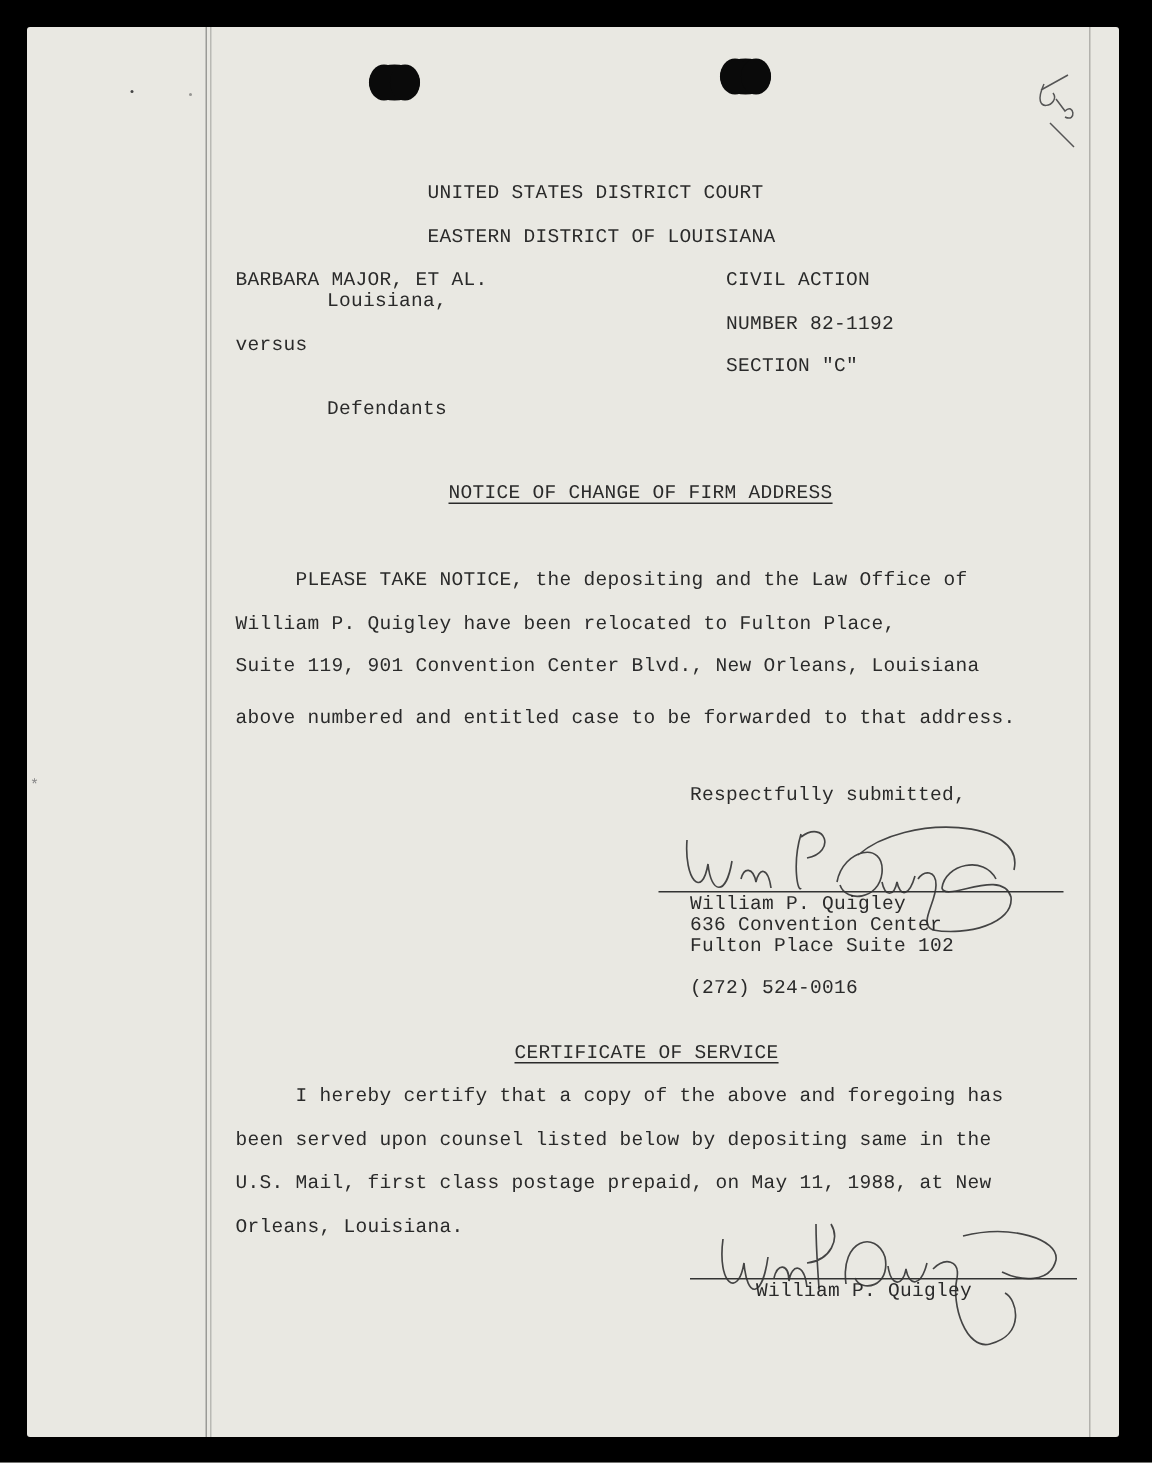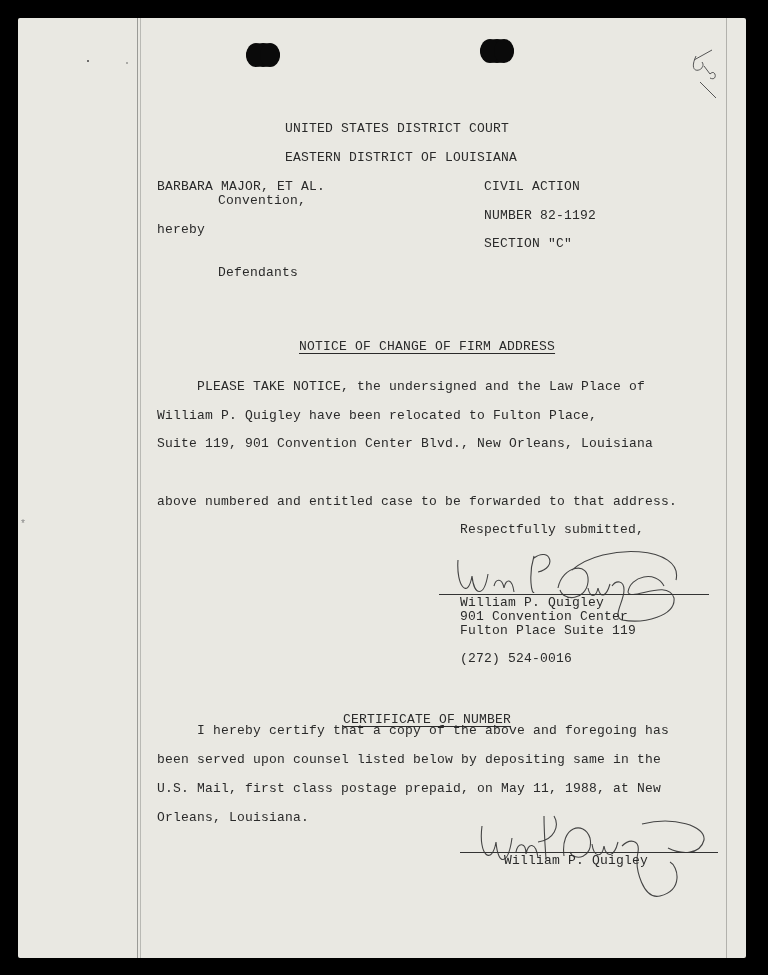--- a/index.html
+++ b/index.html
@@ -3,21 +3,21 @@
 <meta charset="utf-8">
 <style>
   html,body{margin:0;padding:0;}
   body{width:768px;height:975px;background:#000;position:relative;overflow:hidden;font-family:"Liberation Mono","DejaVu Sans Mono",monospace;color:#2a2a2a;}
   .page{position:absolute;left:18px;top:18px;width:728px;height:940px;background:#e9e8e2;border-radius:2px;}
   .vline{position:absolute;top:0;bottom:0;width:1px;background:#9a9a96;}
   .hole{position:absolute;width:34px;height:24px;background:#0a0a0a;border-radius:50%;}
   .hole:before,.hole:after{content:"";position:absolute;top:0;width:20px;height:24px;background:#0a0a0a;border-radius:50%;}
   .hole:before{left:0}.hole:after{right:0}
   .t{position:absolute;font-size:13px;white-space:pre;line-height:14px;letter-spacing:0.2px;}
-  .u{text-decoration:underline;text-underline-offset:3px;margin-top:18px;}
+  .u{text-decoration:underline;text-underline-offset:3px;}
   .sigline{position:absolute;height:1px;background:#333;}
   .dot{position:absolute;width:2px;height:2px;background:#444;border-radius:50%;}
   svg.sig{position:absolute;overflow:visible;}
 </style>
 </head>
 <body>
 
 <div class="page">
   <div class="vline" style="left:119px"></div>
   <div class="vline" style="left:122px;opacity:.6"></div>
@@ -31,46 +31,46 @@
   <div class="t" style="left:2px;top:500px;font-size:10px;color:#888">*</div>
 
   <svg class="sig" style="left:672px;top:30px" width="40" height="60">
     <path d="M22 2 L4 12 M6 8 C-4 30,18 22,12 14 M14 18 L20 26 C26 20,28 34,20 30 M10 34 L26 50" stroke="#555" fill="none" stroke-width="1"></path>
   </svg>
 
   <div class="t" style="left:267px;top:104px">UNITED STATES DISTRICT COURT</div>
   <div class="t" style="left:267px;top:133px">EASTERN DISTRICT OF LOUISIANA</div>
 
   <div class="t" style="left:139px;top:162px">BARBARA MAJOR, ET AL.</div>
-  <div class="t" style="left:200px;top:176px">Convention,</div>
-  <div class="t" style="left:139px;top:205px">hereby</div>
+  <div class="t" style="left:200px;top:176px">Louisiana,</div>
+  <div class="t" style="left:139px;top:205px">versus</div>
   <div class="t" style="left:200px;top:248px">Defendants</div>
 
   <div class="t" style="left:466px;top:162px">CIVIL ACTION</div>
   <div class="t" style="left:466px;top:191px">NUMBER 82-1192</div>
   <div class="t" style="left:466px;top:219px">SECTION "C"</div>
 
   <div class="t u" style="left:281px;top:304px">NOTICE OF CHANGE OF FIRM ADDRESS</div>
-  <div class="t" style="left:139px;top:362px">     PLEASE TAKE NOTICE, the undersigned and the Law Place of</div>
+  <div class="t" style="left:139px;top:362px">     PLEASE TAKE NOTICE, the depositing and the Law Office of</div>
   <div class="t" style="left:139px;top:391px">William P. Quigley have been relocated to Fulton Place,</div>
   <div class="t" style="left:139px;top:419px">Suite 119, 901 Convention Center Blvd., New Orleans, Louisiana</div>
-  <div class="t" style="left:139px;top:477px">above numbered and entitled case to be forwarded to that address.</div>
+  <div class="t" style="left:139px;top:454px">above numbered and entitled case to be forwarded to that address.</div>
   <div class="t" style="left:442px;top:505px">Respectfully submitted,</div>
 
   <svg class="sig" style="left:436px;top:518px" width="240" height="90">
     <path d="M4 24 C2 50,14 64,18 40 C20 60,30 62,34 38 M40 50 C42 42,48 42,50 52 C52 42,58 42,60 56 M80 20 C74 40,78 60,80 56 M80 22 C96 10,104 32,84 36 M104 52 C108 30,136 24,134 46 C132 64,110 66,106 54 M134 52 C136 62,142 62,144 52 C146 62,152 62,156 48 M158 50 C162 44,170 44,170 54 C170 66,158 80,168 84 C190 88,222 80,220 62 C214 42,176 66,174 56 C176 40,202 34,210 50 M118 34 C150 6,230 10,222 44" stroke="#444" fill="none" stroke-width="1.1"></path>
   </svg>
   <div class="sigline" style="left:421px;top:576px;width:270px"></div>
 
   <div class="t" style="left:442px;top:578px">William P. Quigley</div>
-  <div class="t" style="left:442px;top:592px">901 Convention Center</div>
-  <div class="t" style="left:442px;top:606px">Fulton Place Suite 119</div>
+  <div class="t" style="left:442px;top:592px">636 Convention Center</div>
+  <div class="t" style="left:442px;top:606px">Fulton Place Suite 102</div>
   <div class="t" style="left:442px;top:634px">(272) 524-0016</div>
 
-  <div class="t u" style="left:325px;top:677px">CERTIFICATE OF NUMBER</div>
+  <div class="t u" style="left:325px;top:677px">CERTIFICATE OF SERVICE</div>
   <div class="t" style="left:139px;top:735px">been served upon counsel listed below by depositing same in the</div>
   <div class="t" style="left:139px;top:706px">     I hereby certify that a copy of the above and foregoing has</div>
   <div class="t" style="left:139px;top:764px">U.S. Mail, first class postage prepaid, on May 11, 1988, at New</div>
   <div class="t" style="left:139px;top:793px">Orleans, Louisiana.</div>
 
   <svg class="sig" style="left:456px;top:778px" width="240" height="110">
     <path d="M8 30 C4 60,18 70,22 46 C24 70,34 70,38 42 M42 56 C44 46,52 46,52 58 C54 46,62 46,64 62 M70 20 C70 40,72 60,72 64 M64 46 C80 44,86 30,80 20 M90 60 C86 30,110 24,116 42 C120 62,100 66,96 56 M118 48 C120 62,128 62,130 50 C132 62,140 62,144 46 M148 50 C156 42,166 44,164 56 C160 74,170 104,186 100 C210 94,204 70,196 66 M168 28 C200 20,232 30,230 44 C226 60,206 58,194 52" stroke="#444" fill="none" stroke-width="1.1"></path>
   </svg>
   <div class="sigline" style="left:442px;top:834px;width:258px"></div>
   <div class="t" style="left:486px;top:836px">William P. Quigley</div>

